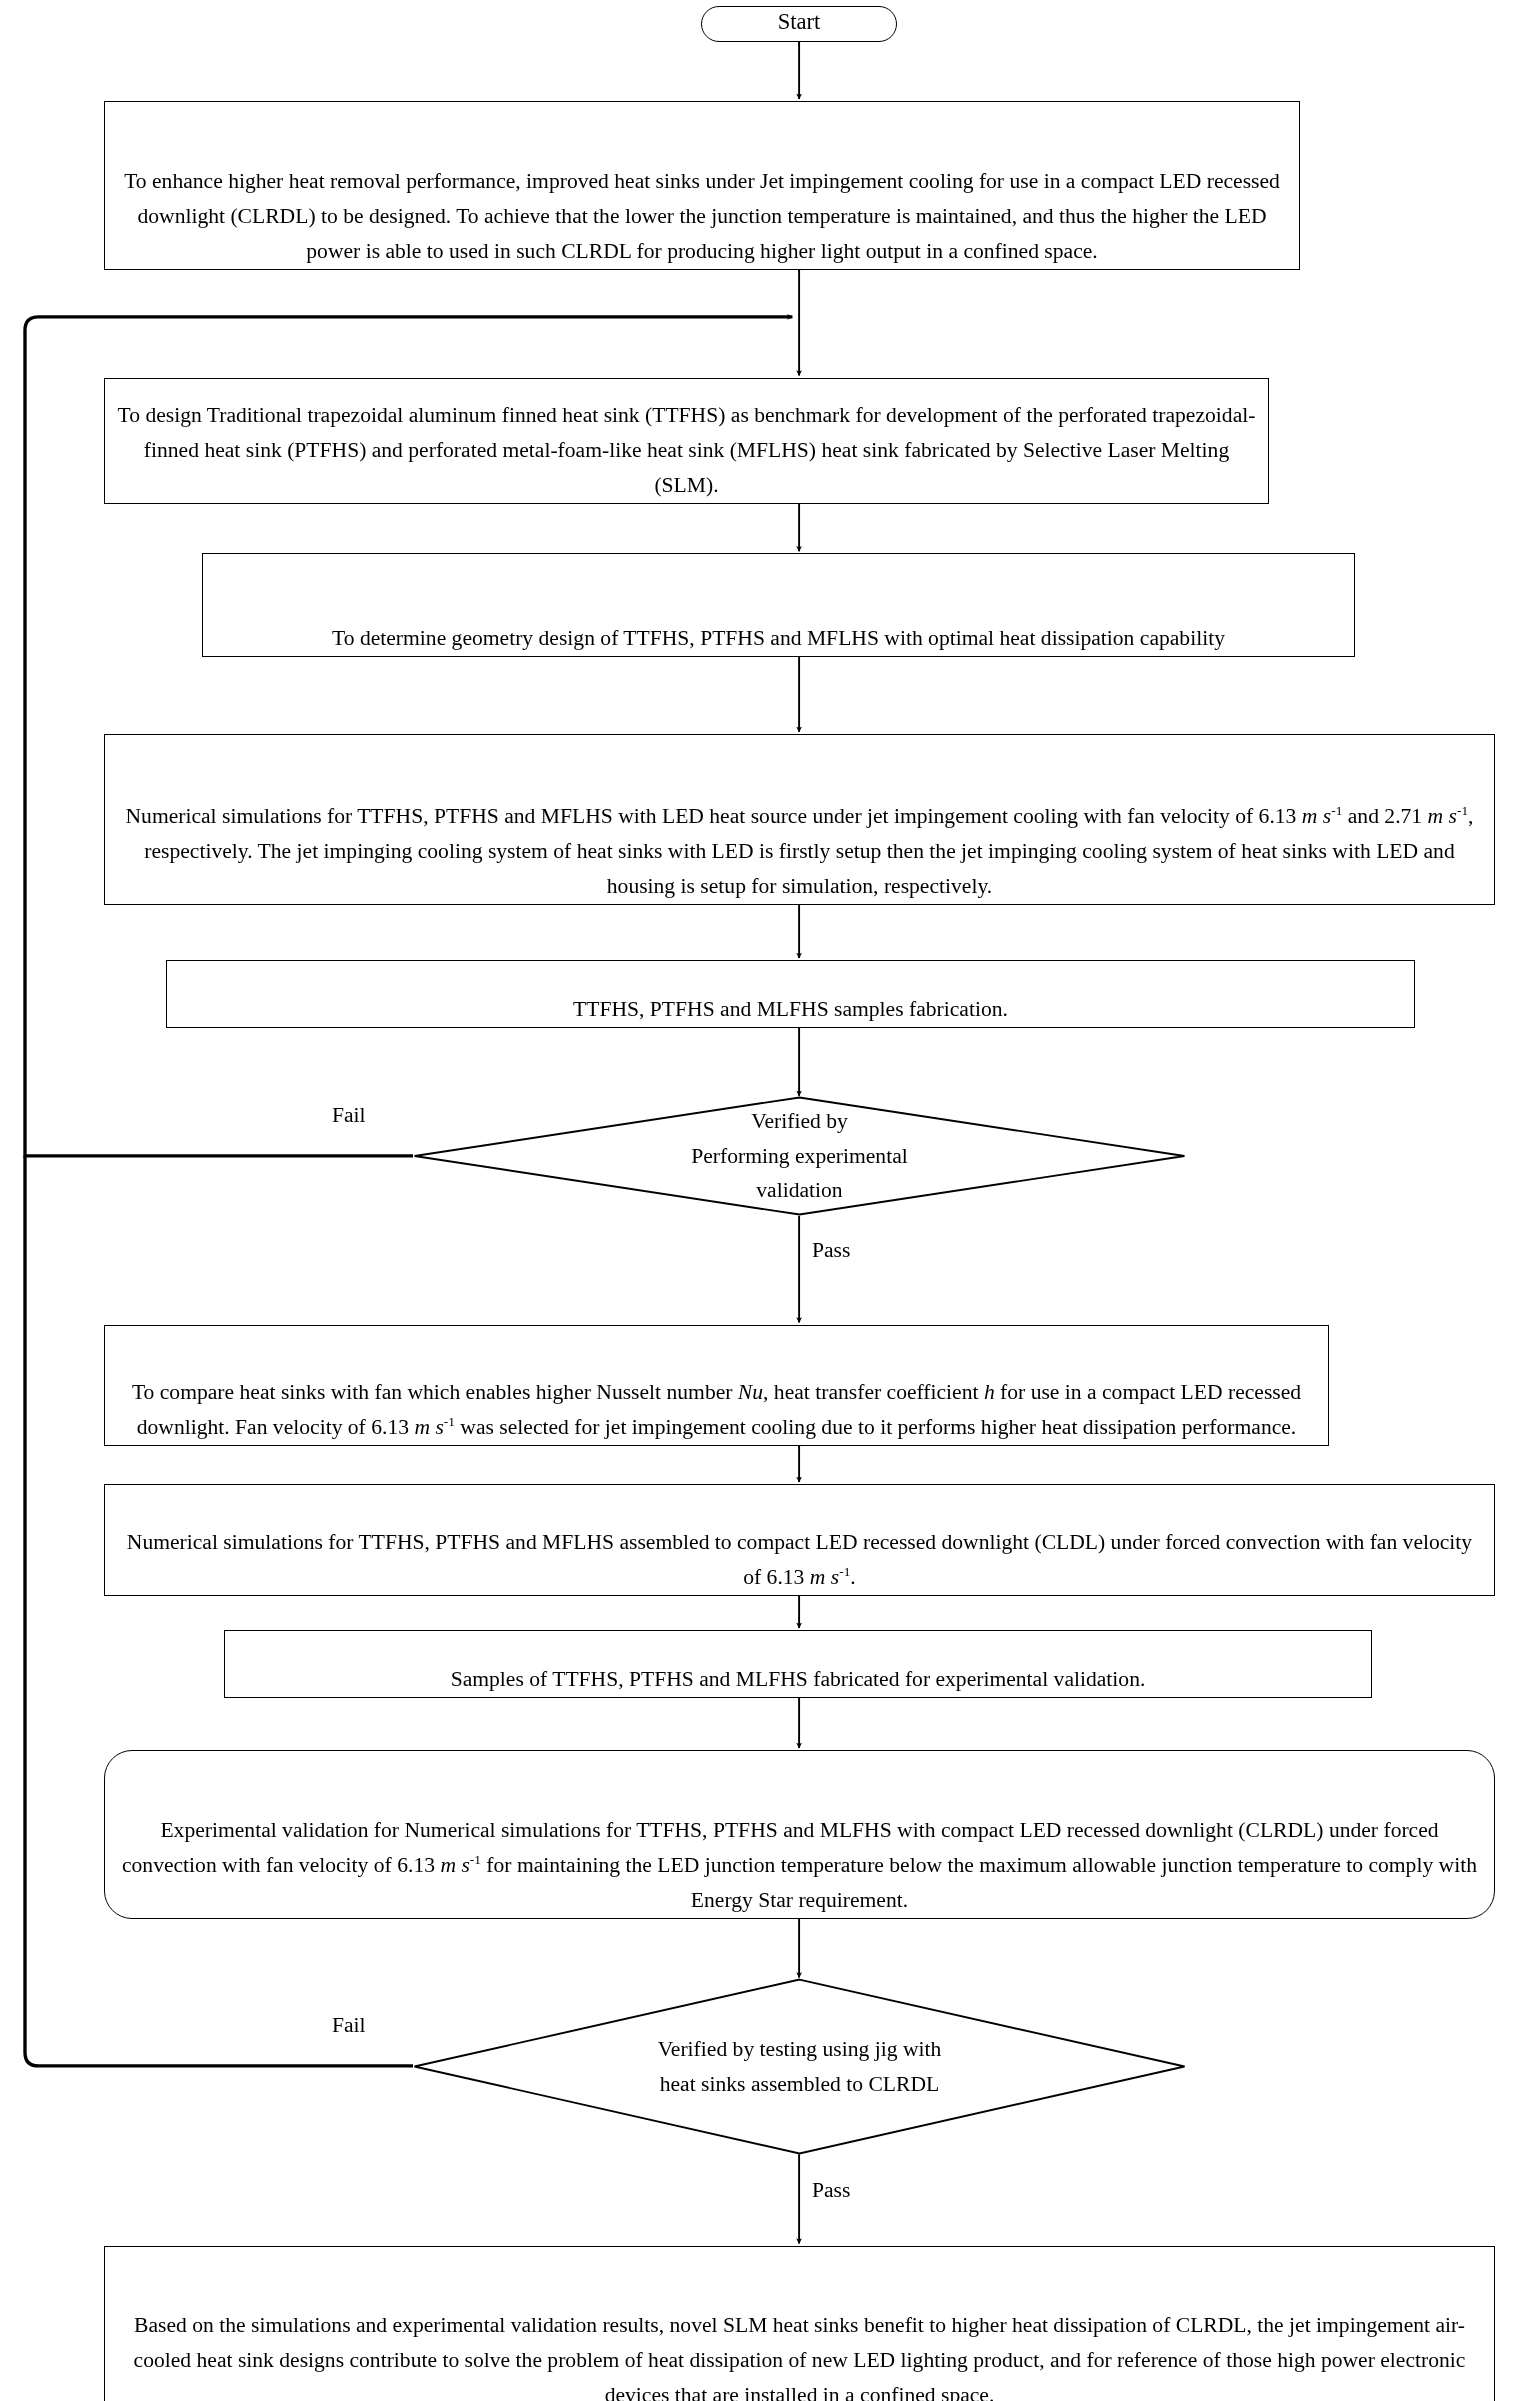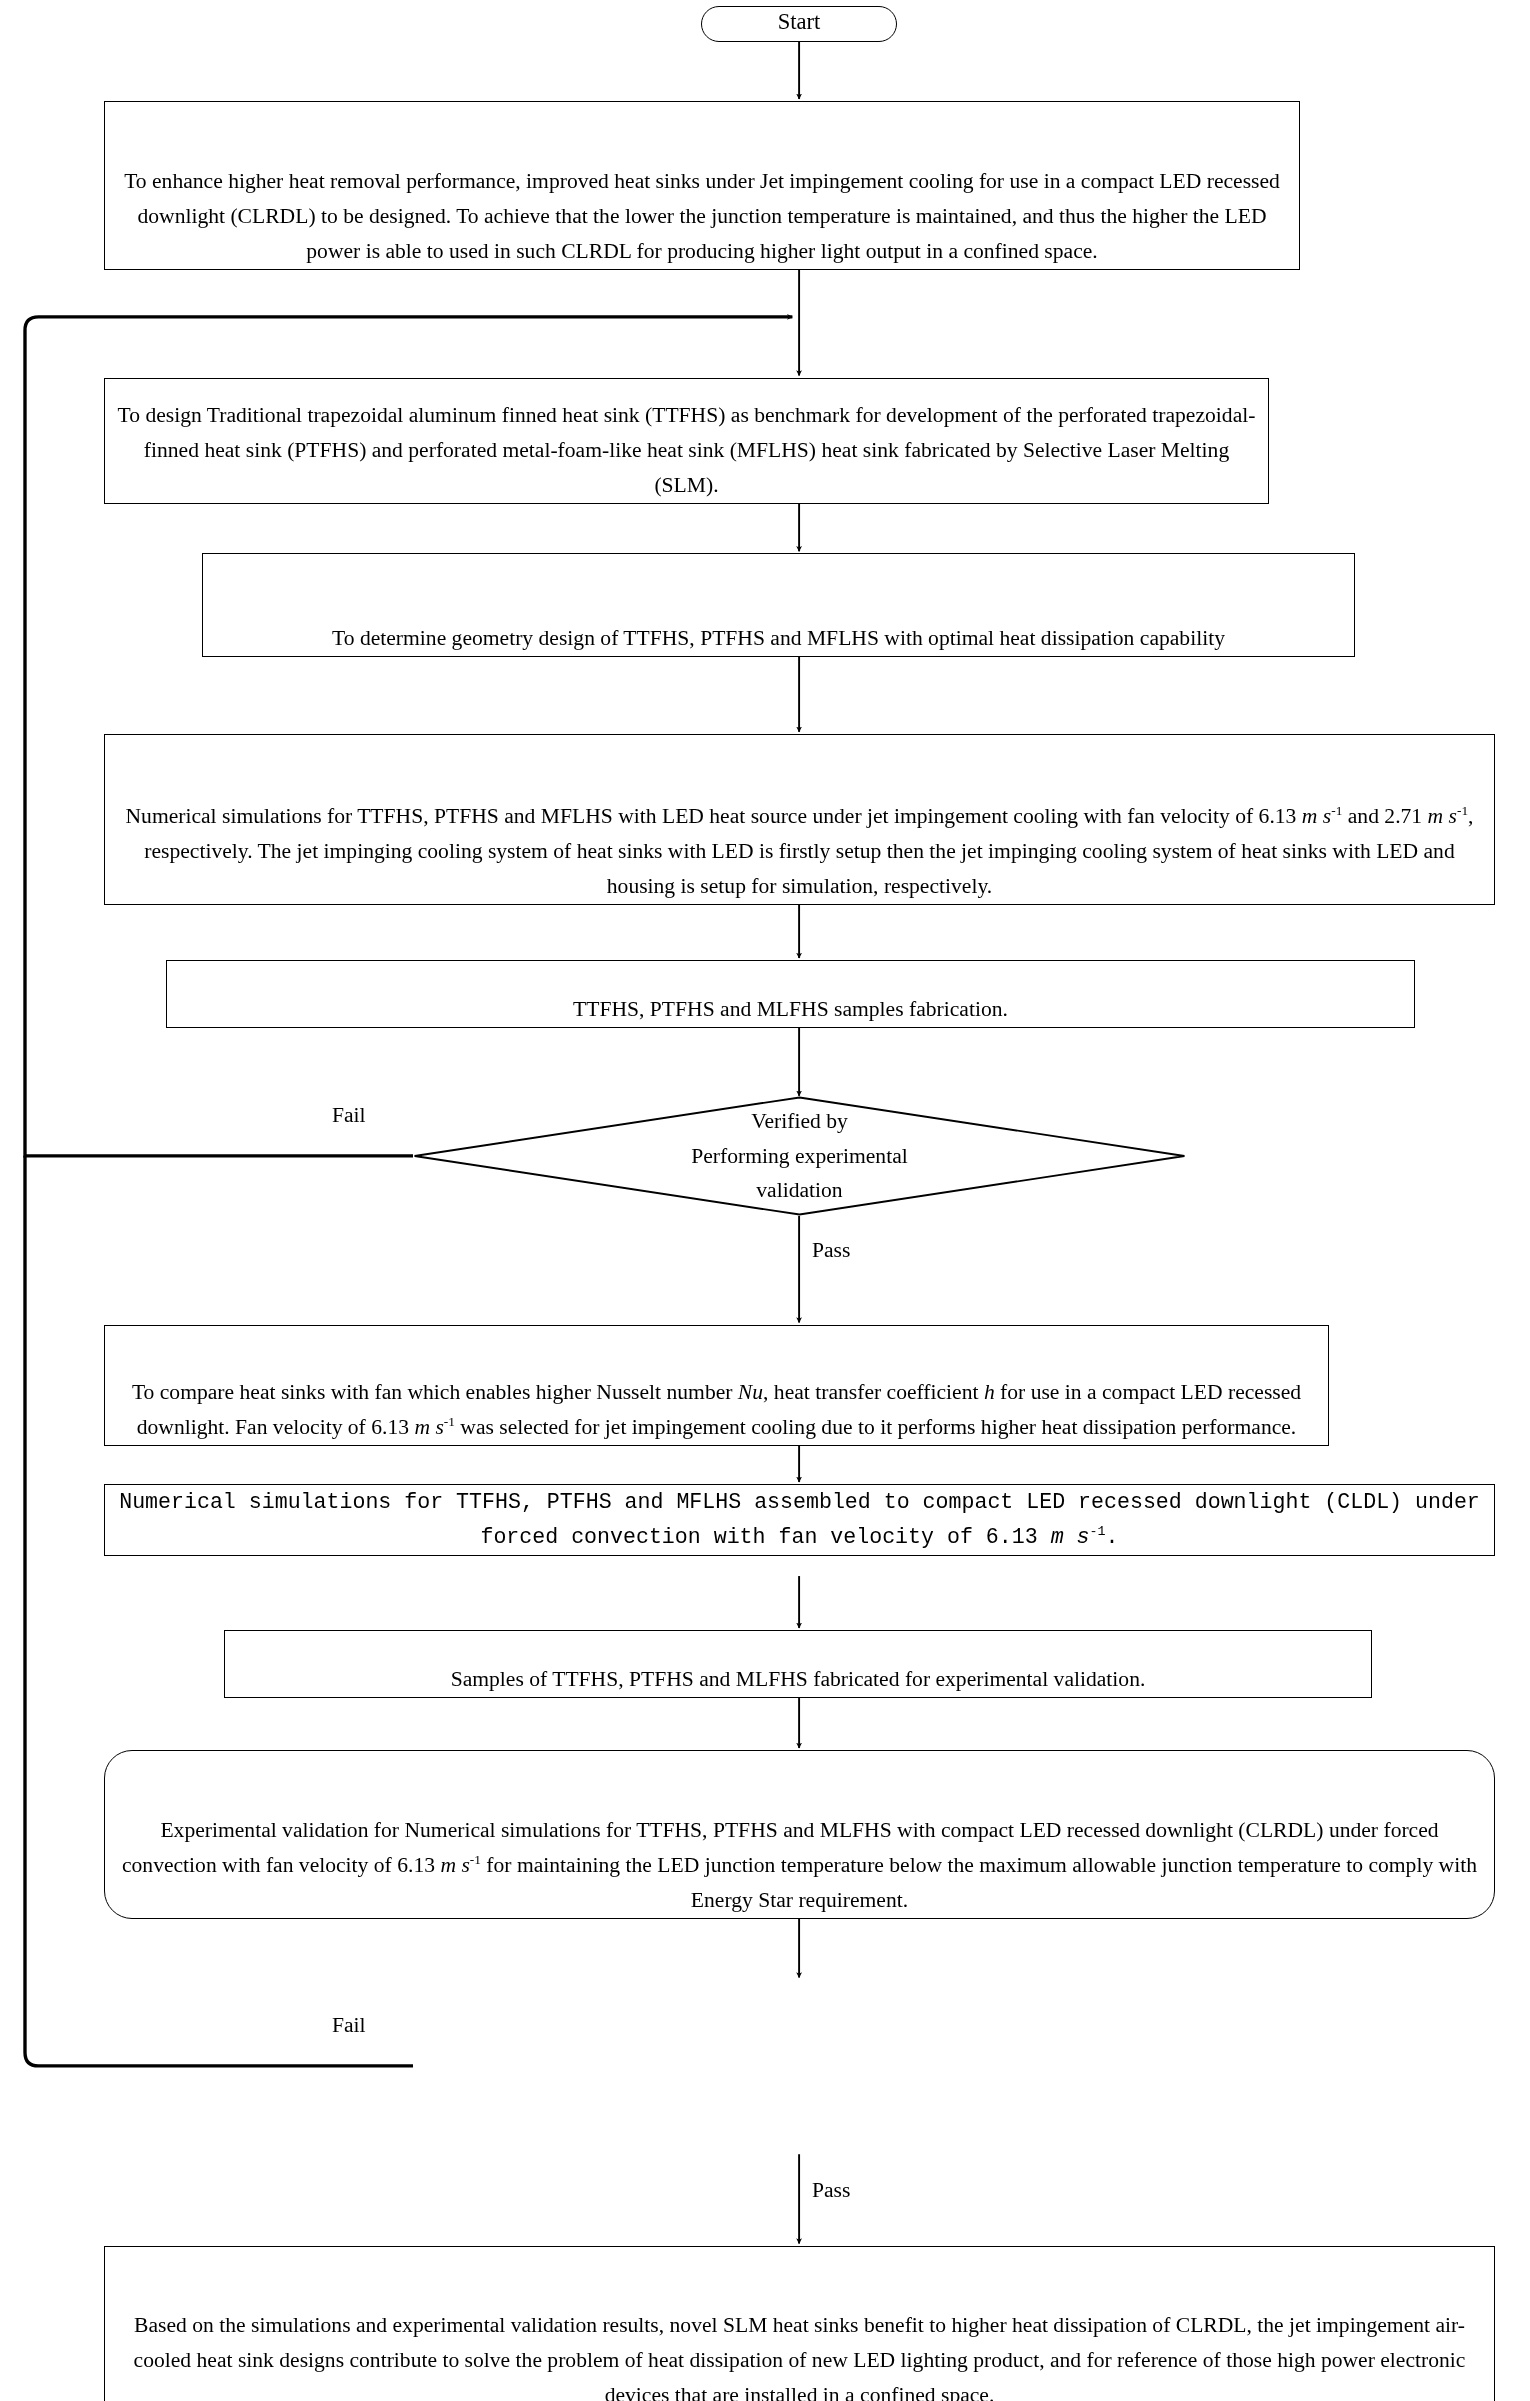--- a/index.html
+++ b/index.html
@@ -111,36 +111,47 @@
 
   <span class="edgelabel" style="left:332px;top:1105px;">Fail</span>
   <span class="edgelabel" style="left:812px;top:1240px;">Pass</span>
 
   <div class="node" style="left:104px;top:1325px;width:1225px;height:121px;">
     <span class="txt">
       <span>To compare heat sinks with fan which enables higher Nusselt number </span><i class="v">Nu</i><span>, heat transfer coefficient </span><i class="v">h</i><span> for use in a compact LED recessed downlight. Fan velocity of 6.13 </span><i class="v">m s</i><sup>-1</sup><span> was selected for jet impingement cooling due to it performs higher heat dissipation performance.</span>
     </span>
   </div>
 
-  <div class="node" style="left:104px;top:1484px;width:1391px;height:72px;font-family:Liberation Mono, monospace;">
+  <div class="node" style="left:104px;top:1484px;width:1391px;height:112px;">
     <span class="txt">
       <span>Numerical simulations for TTFHS, PTFHS and MFLHS assembled to compact LED recessed downlight (CLDL) under forced convection with fan velocity of 6.13 </span><i class="v">m s</i><sup>-1</sup><span>.</span>
     </span>
   </div>
 
   <div class="node" style="left:224px;top:1630px;width:1148px;height:68px;">
     <span class="txt">Samples of TTFHS, PTFHS and MLFHS fabricated for experimental validation.</span>
   </div>
 
   <div class="node" style="left:104px;top:1750px;width:1391px;height:169px;border-radius:28px;">
     <span class="txt">
       <span>Experimental validation for Numerical simulations for TTFHS, PTFHS and MLFHS with compact LED recessed downlight (CLRDL) under forced convection with fan velocity of 6.13 </span><i class="v">m s</i><sup>-1</sup><span> for maintaining the LED junction temperature below the maximum allowable junction temperature to comply with Energy Star requirement.</span>
     </span>
   </div>
 
+  <div class="diamond" style="left:413px;top:1978px;width:773px;height:177px;">
+    <svg width="773" height="177" viewBox="0 0 1610 368" xmlns="http://www.w3.org/2000/svg">
+      <polygon points="805,3 1607,184 805,365 3,184" fill="#fff" stroke="#000" stroke-width="4"></polygon>
+    </svg>
+    <div class="dlabel">
+      <div>
+        <div>Verified by testing using jig with</div>
+        <div>heat sinks assembled to CLRDL</div>
+      </div>
+    </div>
+  </div>
 
   <span class="edgelabel" style="left:332px;top:2015px;">Fail</span>
   <span class="edgelabel" style="left:812px;top:2180px;">Pass</span>
 
   <div class="node" style="left:104px;top:2246px;width:1391px;height:168px;">
     <span class="txt">Based on the simulations and experimental validation results, novel SLM heat sinks benefit to higher heat dissipation of CLRDL, the jet impingement air-cooled heat sink designs contribute to solve the problem of heat dissipation of new LED lighting product, and for reference of those high power electronic devices that are installed in a confined space.</span>
   </div>
 
 </div>
 

